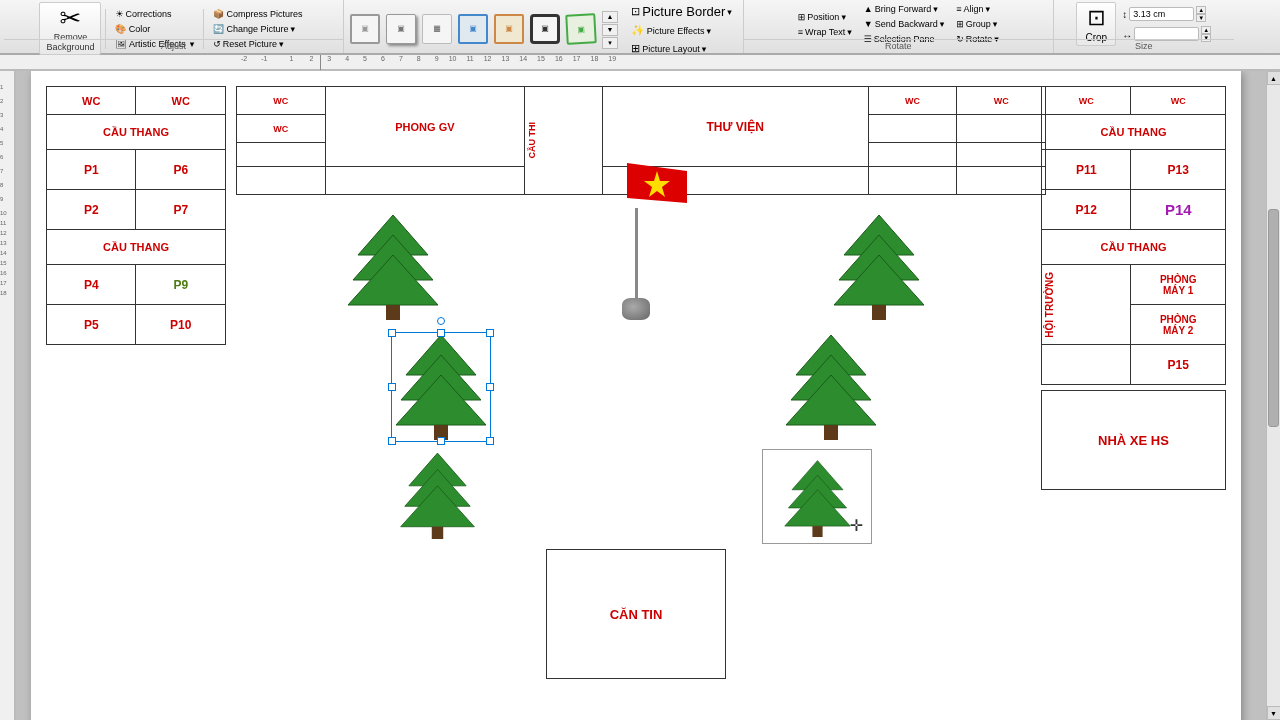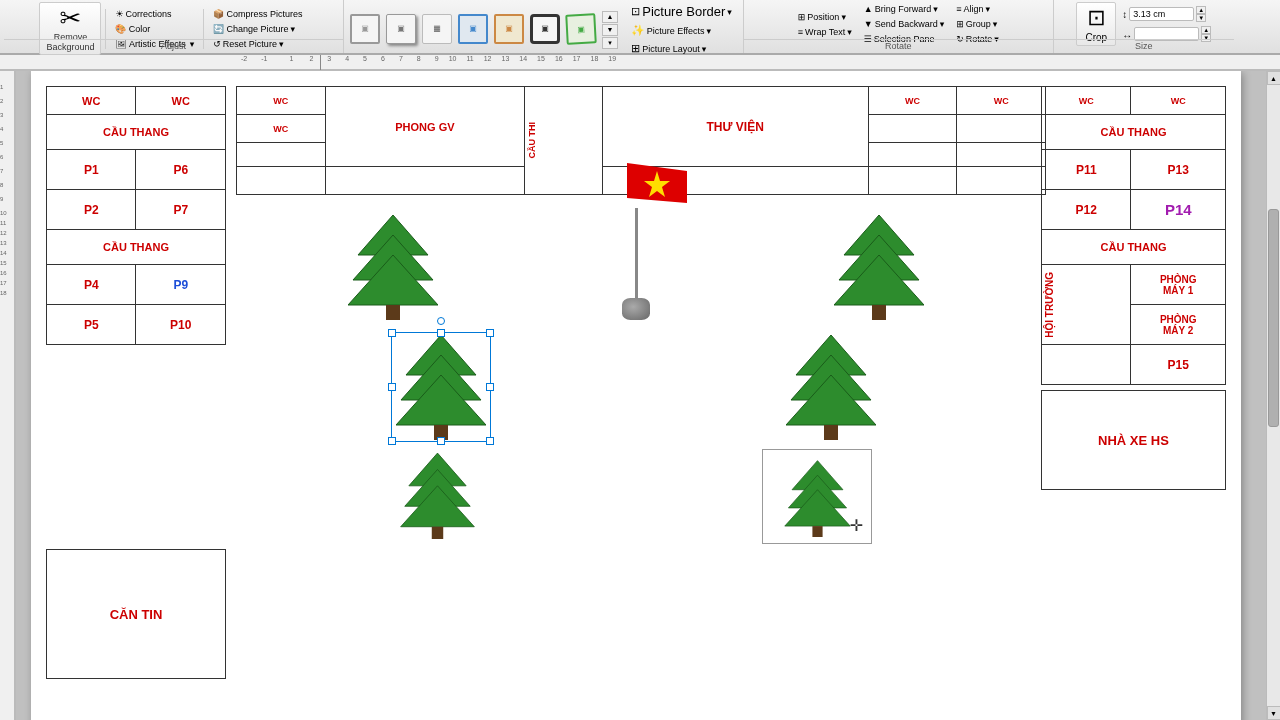--- a/index.html
+++ b/index.html
@@ -430,21 +430,21 @@
             </tr>
             <tr>
               <td style="height:40px; border:1.5px solid #333; font-size:12px; font-weight:bold; color:#cc0000; text-align:center;">P2</td>
               <td style="height:40px; border:1.5px solid #333; font-size:12px; font-weight:bold; color:#cc0000; text-align:center;">P7</td>
             </tr>
             <tr>
               <td colspan="2" style="height:35px; border:1.5px solid #333; font-size:11px; font-weight:bold; color:#cc0000; text-align:center;">CẦU THANG</td>
             </tr>
             <tr>
               <td style="height:40px; border:1.5px solid #333; font-size:12px; font-weight:bold; color:#cc0000; text-align:center;">P4</td>
-              <td style="height:40px; border:1.5px solid #333; font-size:12px; font-weight:bold; color:#1d4ed8; text-align:center;">P9</td>
+              <td style="height:40px; border:1.5px solid #333; font-size:12px; font-weight:bold; color:#4d7c0f; text-align:center;">P9</td>
             </tr>
             <tr>
               <td style="height:40px; border:1.5px solid #333; font-size:12px; font-weight:bold; color:#cc0000; text-align:center;">P5</td>
               <td style="height:40px; border:1.5px solid #333; font-size:12px; font-weight:bold; color:#cc0000; text-align:center;">P10</td>
             </tr>
           </tbody>
             </table>
         </div>
 
         <div style="flex:1; margin:0 0 0 0; display:flex; flex-direction:column;">
@@ -619,21 +619,21 @@
           </tbody>
             </table>
 
           <div style="border:1.5px solid #333; width:185px; height:100px; margin-top:5px; display:flex; align-items:center; justify-content:center;">
             <span style="font-size:13px; font-weight:bold; color:#cc0000;">NHÀ XE HS</span>
           </div>
         </div>
 
       </div>
 
-      <div style="display:flex; gap:10px; margin-top:0; padding-top:0;">
+      <div style="display:flex; gap:10px; margin-top:0; padding-top:0;justify-content:center;">
         <div style="border:1.5px solid #333; width:180px; height:130px; display:flex; align-items:center; justify-content:center; margin-top:5px;">
           <span style="font-size:13px; font-weight:bold; color:#cc0000;">CĂN TIN</span>
         </div>
       </div>
 
     </div>
 
   </div>
 
   <div id="scrollbar-v" style="width:14px; background:#e0e0e0; border-left:1px solid #bbb; display:flex; flex-direction:column; align-items:center;">

